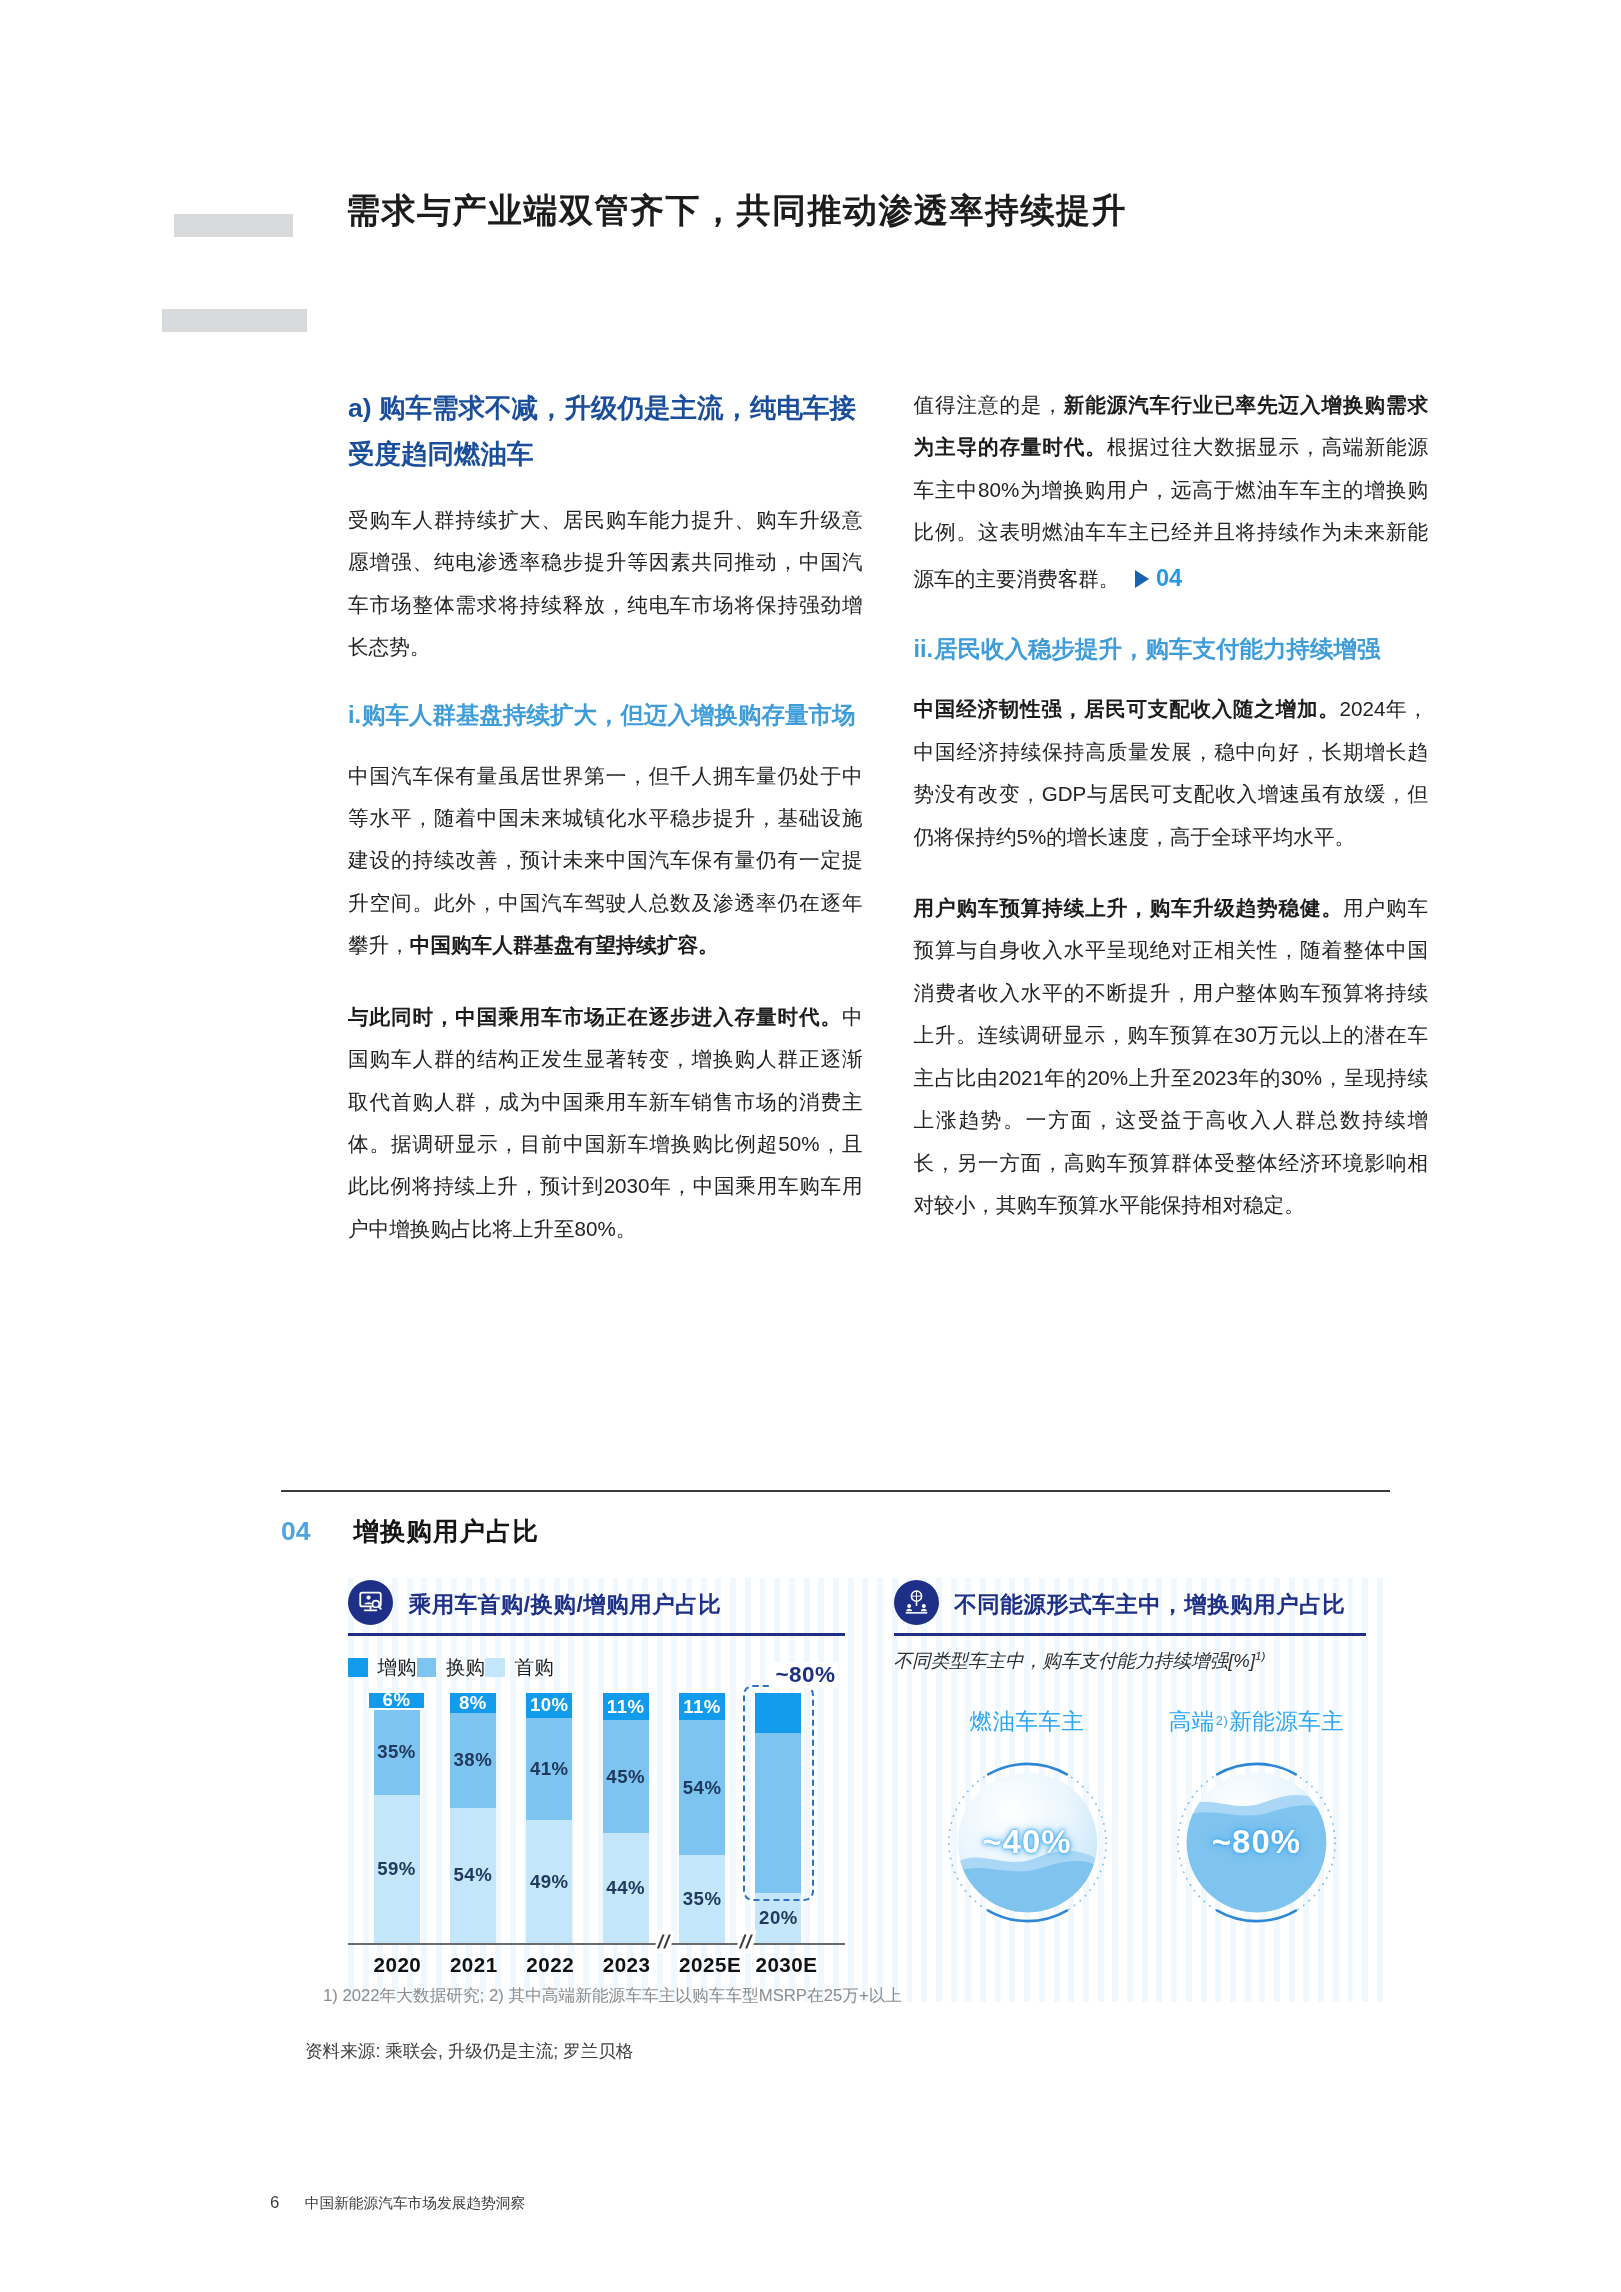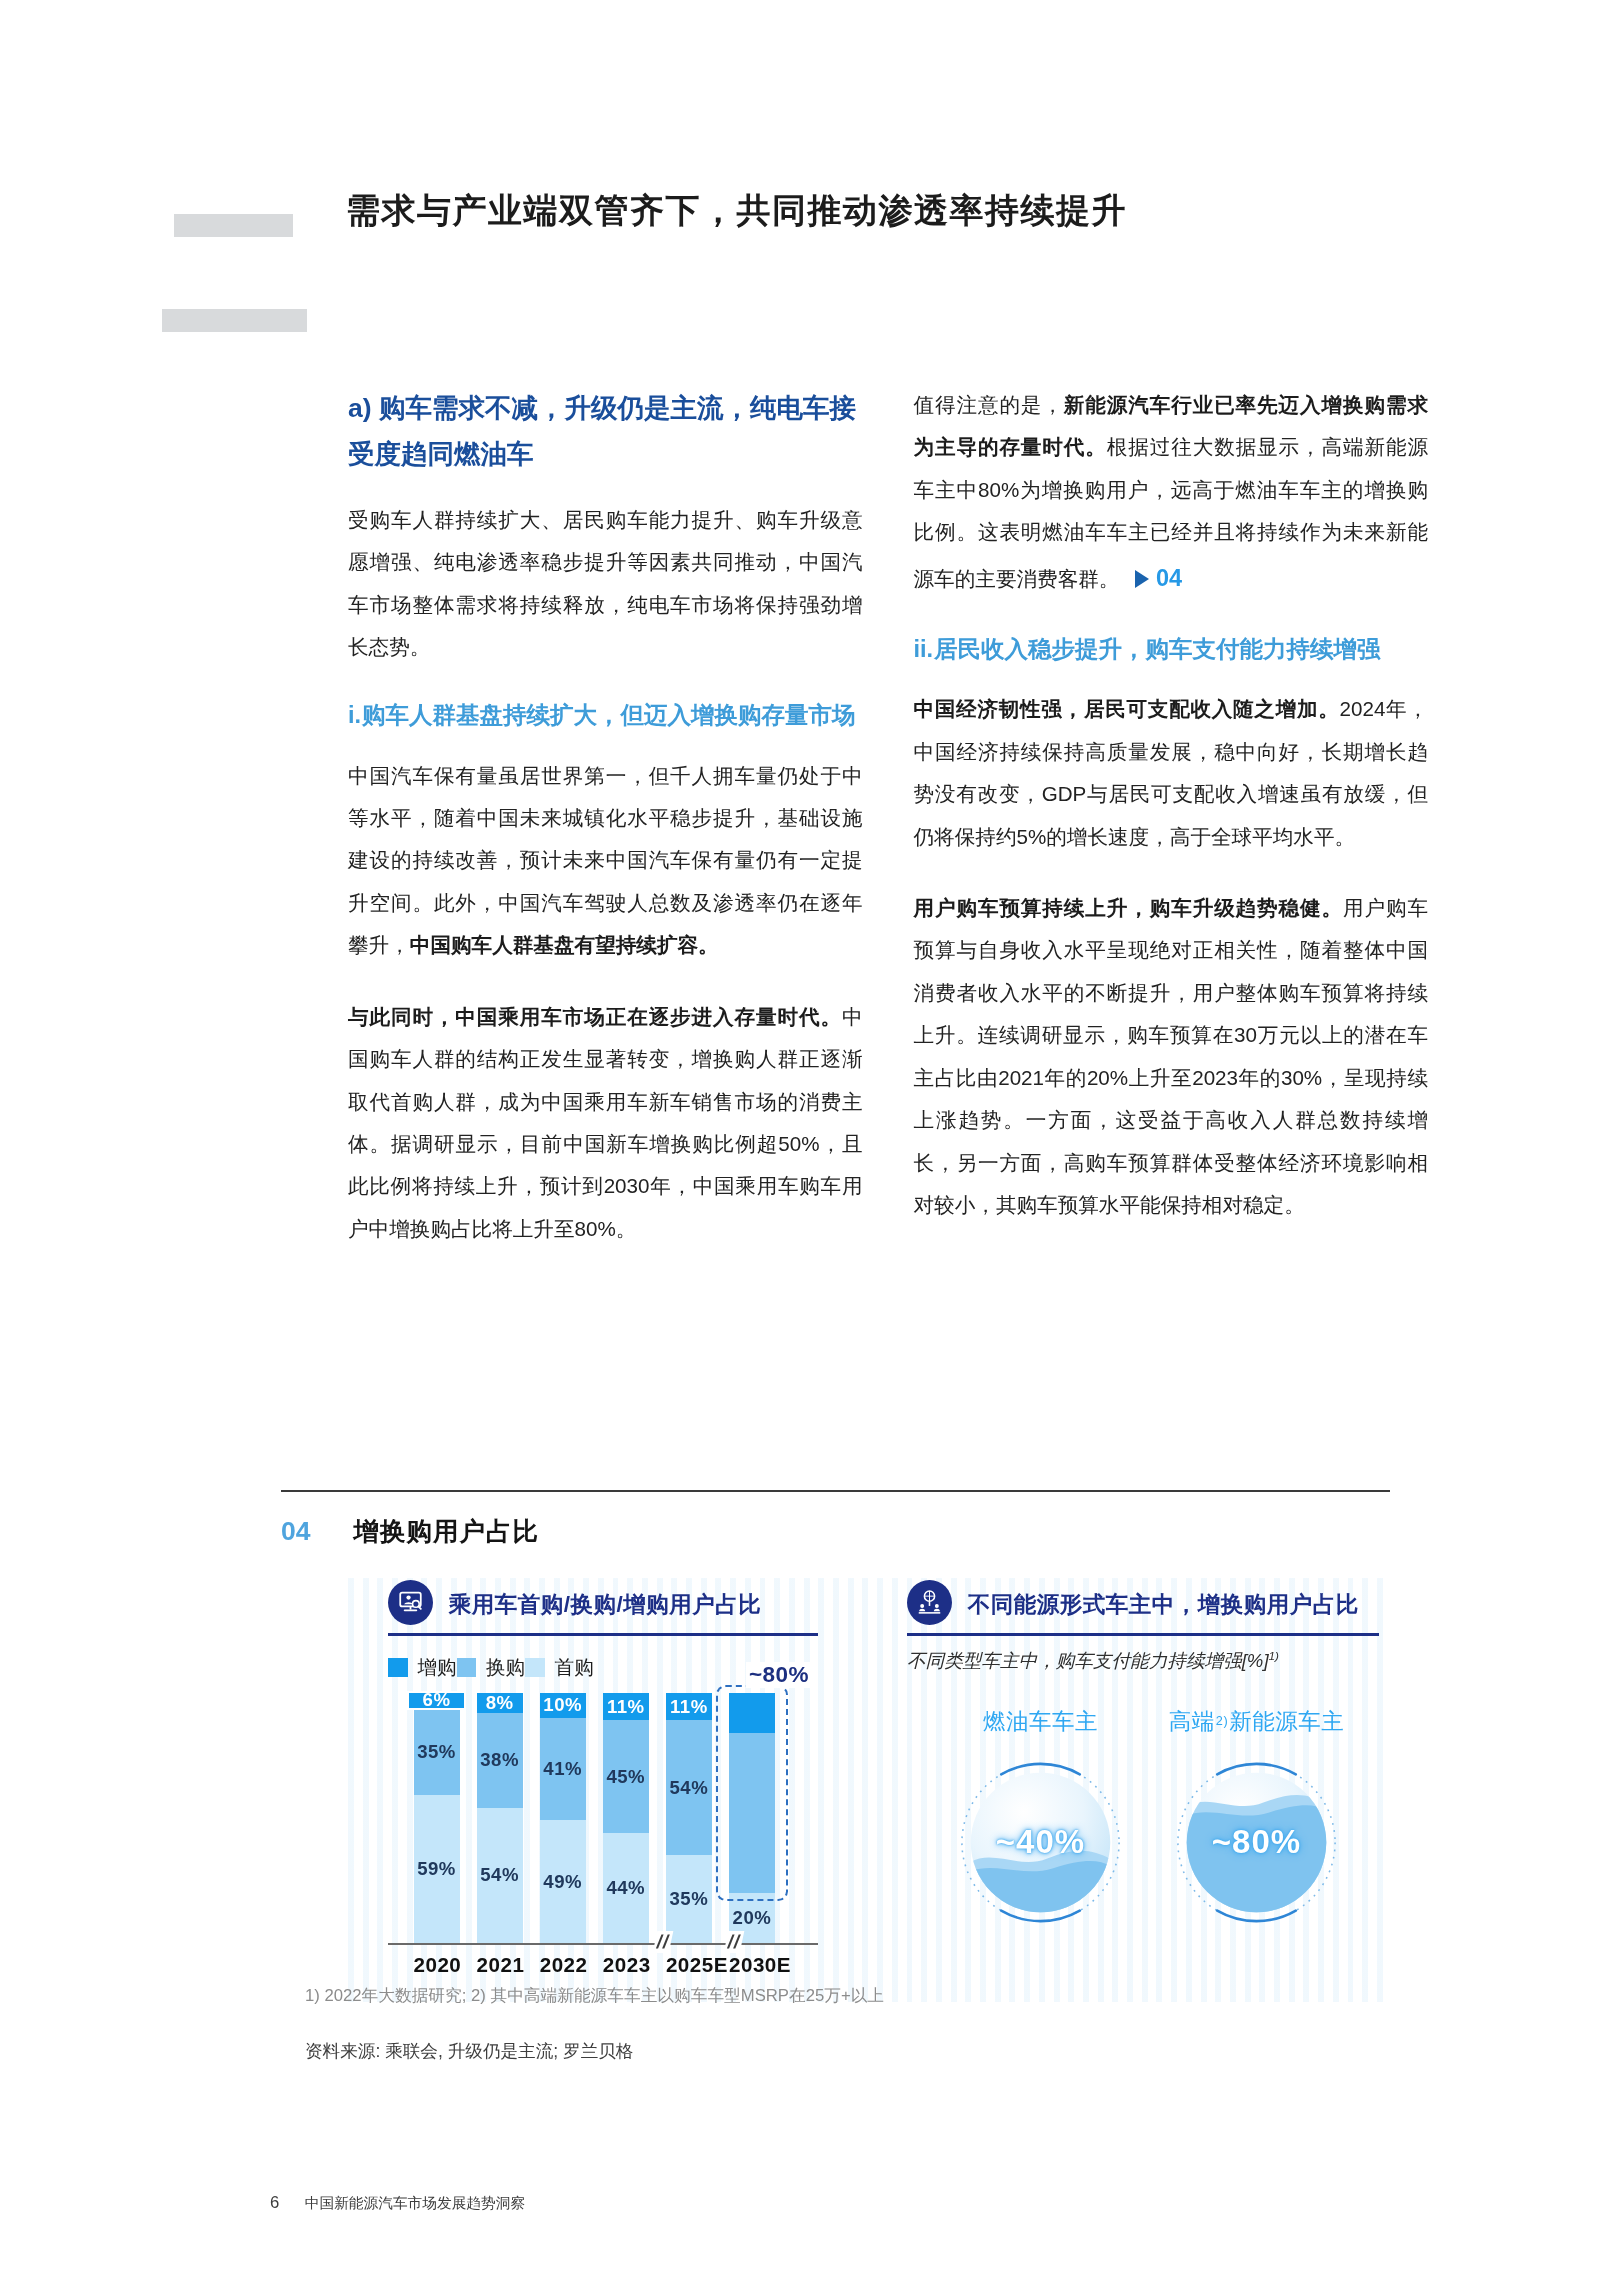--- a/index.html
+++ b/index.html
@@ -25,21 +25,21 @@
        margin-right:6.9px;vertical-align:-2px;}
   .ref-num{color:#2699e6;font-weight:700;font-size:23.5px;}
   
   .figure{position:absolute;left:281px;top:1490px;width:1109px;}
   .fig-rule{height:2px;background:#3a3a3a;}
   .fig-head{display:flex;align-items:baseline;gap:43px;margin-top:21.6px;}
   .fig-num{color:#4fa4de;font-size:26.5px;font-weight:700;}
   .fig-title{color:#141414;font-size:25.5px;font-weight:700;letter-spacing:1px;}
   .charts{margin-top:29px;margin-left:67px;display:flex;gap:49px;padding:2px 0 13.7px;
           background:repeating-linear-gradient(90deg,rgba(223,240,251,0.45) 0 5.9px,rgba(255,255,255,0) 5.9px 14.7px);}
-  .chart-box{width:510px;margin-left:40px;}
+  .chart-box{width:510px;}
   .cb-head{display:flex;align-items:center;gap:15.7px;height:49px;}
   .cb-title{color:#1d2f87;font-size:22.5px;font-weight:700;letter-spacing:0.5px;}
   .cb-underline{height:2.9px;background:#1d2f87;margin-top:4.9px;}
   .chart-box.right .cb-underline{width:472px;}
   .cb-subtitle{margin-top:11.8px;font-size:18.6px;font-style:italic;color:#2e2e2e;}
   .cb-subtitle sup{font-size:11.8px;}
   
   .legend{display:flex;margin:17.6px 0 11.8px;font-size:19.6px;color:#1e1e1e;align-items:center;}
   .leg-item{display:flex;align-items:center;}
   .leg-item .sw{width:19.6px;height:19.6px;margin-right:9.8px;display:inline-block;}
@@ -65,21 +65,21 @@
   .gauges{display:flex;justify-content:space-between;margin-top:21.6px;padding:0 25.5px;}
   .gauge{width:216px;text-align:center;}
   .g-label{font-size:22.5px;font-weight:400;color:#2ea7f2;height:51px;display:flex;align-items:center;
            justify-content:center;letter-spacing:0.5px;}
   .g-label sup{font-size:12.7px;margin:0 1px;}
   .g-wrap{position:relative;width:167px;height:167px;margin:11.8px auto 0;}
   .g-text{position:absolute;inset:0;display:flex;align-items:center;justify-content:center;
           font-size:33px;font-weight:800;color:#fff;letter-spacing:1px;
           text-shadow:0 0 8.8px #3fa9ef,0 0 3.9px #3fa9ef,0 0 2px #3fa9ef;}
   
-  .footnote{position:absolute;left:305px;top:1984px;font-size:16.7px;color:#8c8c8c;}
+  .footnote{position:absolute;left:323px;top:1984px;font-size:16.7px;color:#8c8c8c;}
   .source{position:absolute;left:305px;top:2039px;font-size:17.6px;color:#3d3d3d;}
   .footer{position:absolute;left:270px;top:2193px;display:flex;align-items:baseline;gap:25.5px;
           font-size:14.7px;color:#3c3c3c;}
   .footer .pg{font-size:16.7px;}
 </style>
 </head>
 <body>
 
 <div class="page">
 

